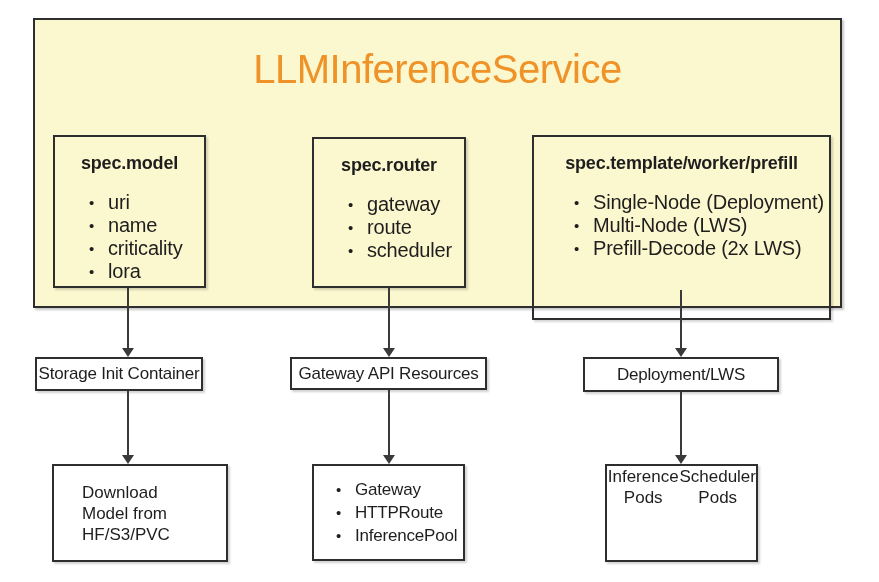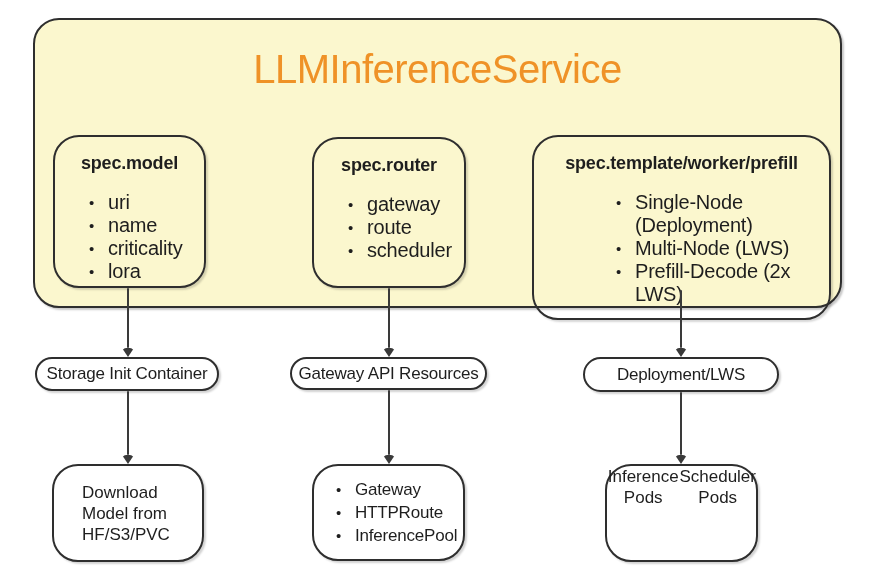--- a/index.html
+++ b/index.html
@@ -1,15 +1,15 @@
 <!DOCTYPE html>
 <html><head>
 <meta charset="utf-8">
 <style>
-  * { box-sizing: border-box; margin: 0; padding: 0; border-radius: 26px; }
+  * { box-sizing: border-box; margin: 0; padding: 0; }
   html, body { background: #ffffff; }
   #canvas {
     position: relative;
     width: 879px;
     height: 582px;
     background: #ffffff;
     font-family: "Liberation Sans", sans-serif;
     color: #1e1e1e;
     overflow: hidden;
   }
@@ -50,54 +50,54 @@
     letter-spacing: -0.2px;
   }
   ul.bullet-list {
     list-style: none;
     margin-top: 17px;
     font-size: 20px;
     line-height: 23px;
     letter-spacing: -0.2px;
   }
   .spec-box ul.bullet-list { padding-left: 34px; }
-  .spec-template ul.bullet-list { padding-left: 40px; margin-left: 42px; }
+  .spec-template ul.bullet-list { padding-left: 40px; }
   ul.bullet-list li { position: relative; padding-left: 19px; }
   ul.bullet-list li::before {
     content: "\2022";
     position: absolute;
     left: 0; top: 0;
     font-size: 15px;
   }
 
   
   .white-box {
     background: #ffffff;
     border: 2px solid #2e2e2e;
     box-shadow: 2px 2px 2px rgba(0,0,0,0.18);
     display: flex;
     align-items: center;
     justify-content: center;
     font-size: 17px;
     letter-spacing: -0.2px;
     z-index: 2;
   }
-  .mid-storage { left: 35px;  top: 357px; width: 184px; height: 34px; }
+  .mid-storage { left: 35px;  top: 357px; width: 168px; height: 34px; }
   .mid-gwapi   { left: 290px; top: 357px; width: 197px; height: 33px; }
   .mid-deploy  { left: 583px; top: 357px; width: 196px; height: 35px; }
 
   
   .bottom-box {
     background: #ffffff;
     border: 2px solid #2e2e2e;
     box-shadow: 2px 2px 2px rgba(0,0,0,0.18);
     z-index: 2;
     font-size: 17px;
   }
-  .bot-download { left: 52px;  top: 464px; width: 152px; height: 98px;
+  .bot-download { left: 52px;  top: 464px; width: 176px; height: 98px;
     display: flex; flex-direction: column; justify-content: center;
     padding-left: 28px; line-height: 21px; }
   .bot-gwlist { left: 312px; top: 464px; width: 153px; height: 97px;
     display: flex; flex-direction: column; justify-content: center; }
   .bot-gwlist ul.bullet-list { margin-top: 0; padding-left: 22px; font-size: 17px; line-height: 23px; }
   .bot-inference { left: 605px; top: 464px; width: 153px; height: 98px;
     display: flex; flex-direction: row; justify-content: center;
     text-align: center; line-height: 21px; }
 
   

